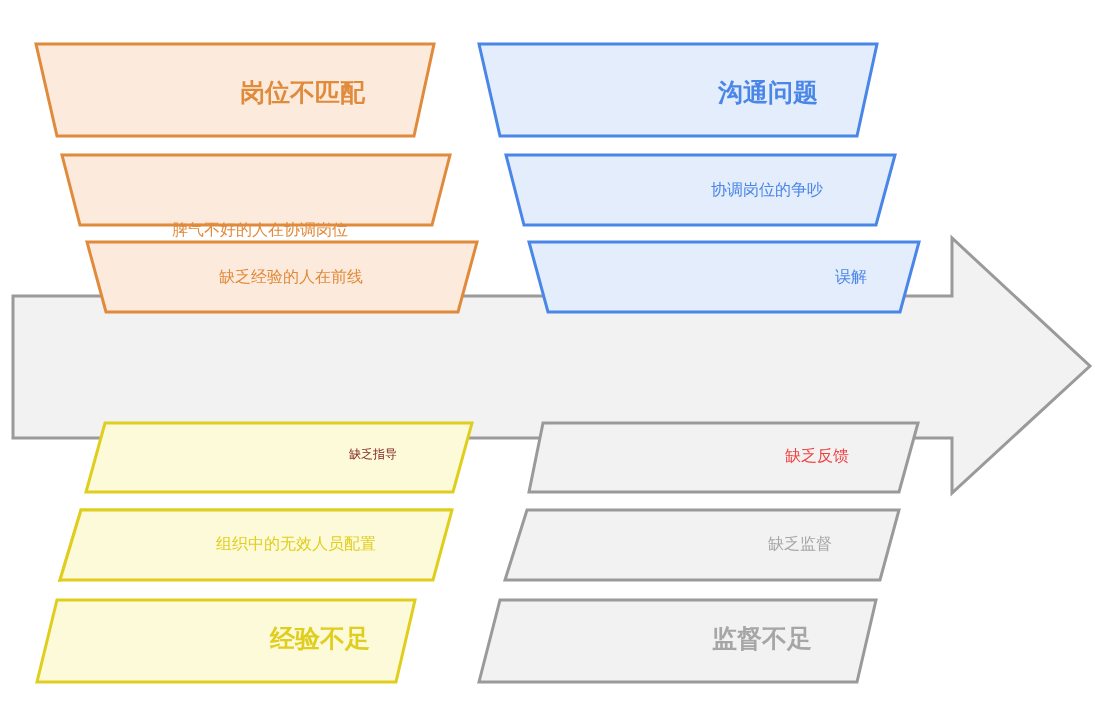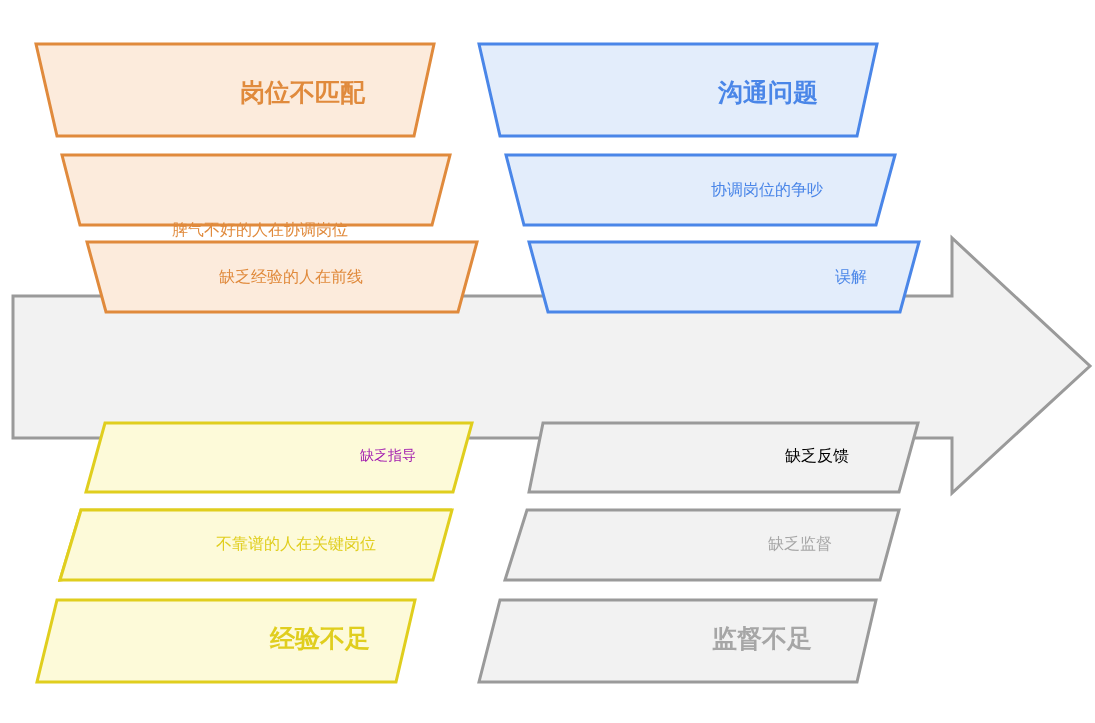--- a/index.html
+++ b/index.html
@@ -53,26 +53,26 @@
   <div class="lbl head" style="left:718px;top:80px;font-size:25px;color:#4A86E8;">沟通问题</div>
   <div class="lbl" style="left:711px;top:182px;font-size:16px;color:#4A86E8;">协调岗位的争吵</div>
   <div class="lbl" style="left:835px;top:269px;font-size:16px;color:#4A86E8;">误解</div>
 
   <svg class="layer" viewBox="0 0 1095 723">
     <polygon points="105,423 472,423 453,492 86,492" fill="#FDFAD9" stroke="#E0CE1E" stroke-width="3" stroke-linejoin="miter"></polygon>
     <polygon points="81,510 452,510 60,580 60,580" fill="#FDFAD9" stroke="#E0CE1E" stroke-width="3" stroke-linejoin="miter"></polygon>
     <polygon points="81,510 452,510 433,580 60,580" fill="#FDFAD9" stroke="#E0CE1E" stroke-width="3" stroke-linejoin="miter"></polygon>
     <polygon points="57,600 415,600 396,682 37,682" fill="#FDFAD9" stroke="#E0CE1E" stroke-width="3" stroke-linejoin="miter"></polygon>
   </svg>
-  <div class="lbl" style="left:360px;top:448px;font-size:14px;color:#a21caf;">缺乏指导</div>
-  <div class="lbl" style="left:216px;top:536px;font-size:16px;color:#E0CE1E;">不靠谱的人在关键岗位</div>
+  <div class="lbl" style="left:349px;top:448px;font-size:12px;color:#7f1d1d;">缺乏指导</div>
+  <div class="lbl" style="left:216px;top:536px;font-size:16px;color:#E0CE1E;">组织中的无效人员配置</div>
   <div class="lbl head" style="left:270px;top:626px;font-size:25px;color:#E0CE1E;">经验不足</div>
 
   <svg class="layer" viewBox="0 0 1095 723">
     <polygon points="543,423 918,423 899,492 529,492" fill="#F2F2F2" stroke="#9A9A9A" stroke-width="3" stroke-linejoin="miter"></polygon>
     <polygon points="527,510 899,510 880,580 505,580" fill="#F2F2F2" stroke="#9A9A9A" stroke-width="3" stroke-linejoin="miter"></polygon>
     <polygon points="500,600 876,600 857,682 479,682" fill="#F2F2F2" stroke="#9A9A9A" stroke-width="3" stroke-linejoin="miter"></polygon>
   </svg>
-  <div class="lbl" style="left:785px;top:448px;font-size:16px;color:#000000;">缺乏反馈</div>
+  <div class="lbl" style="left:785px;top:448px;font-size:16px;color:#ef4444;">缺乏反馈</div>
   <div class="lbl" style="left:768px;top:536px;font-size:16px;color:#A6A6A6;">缺乏监督</div>
   <div class="lbl head" style="left:712px;top:626px;font-size:25px;color:#A6A6A6;">监督不足</div>
 
 </div>
 
 </body></html>

